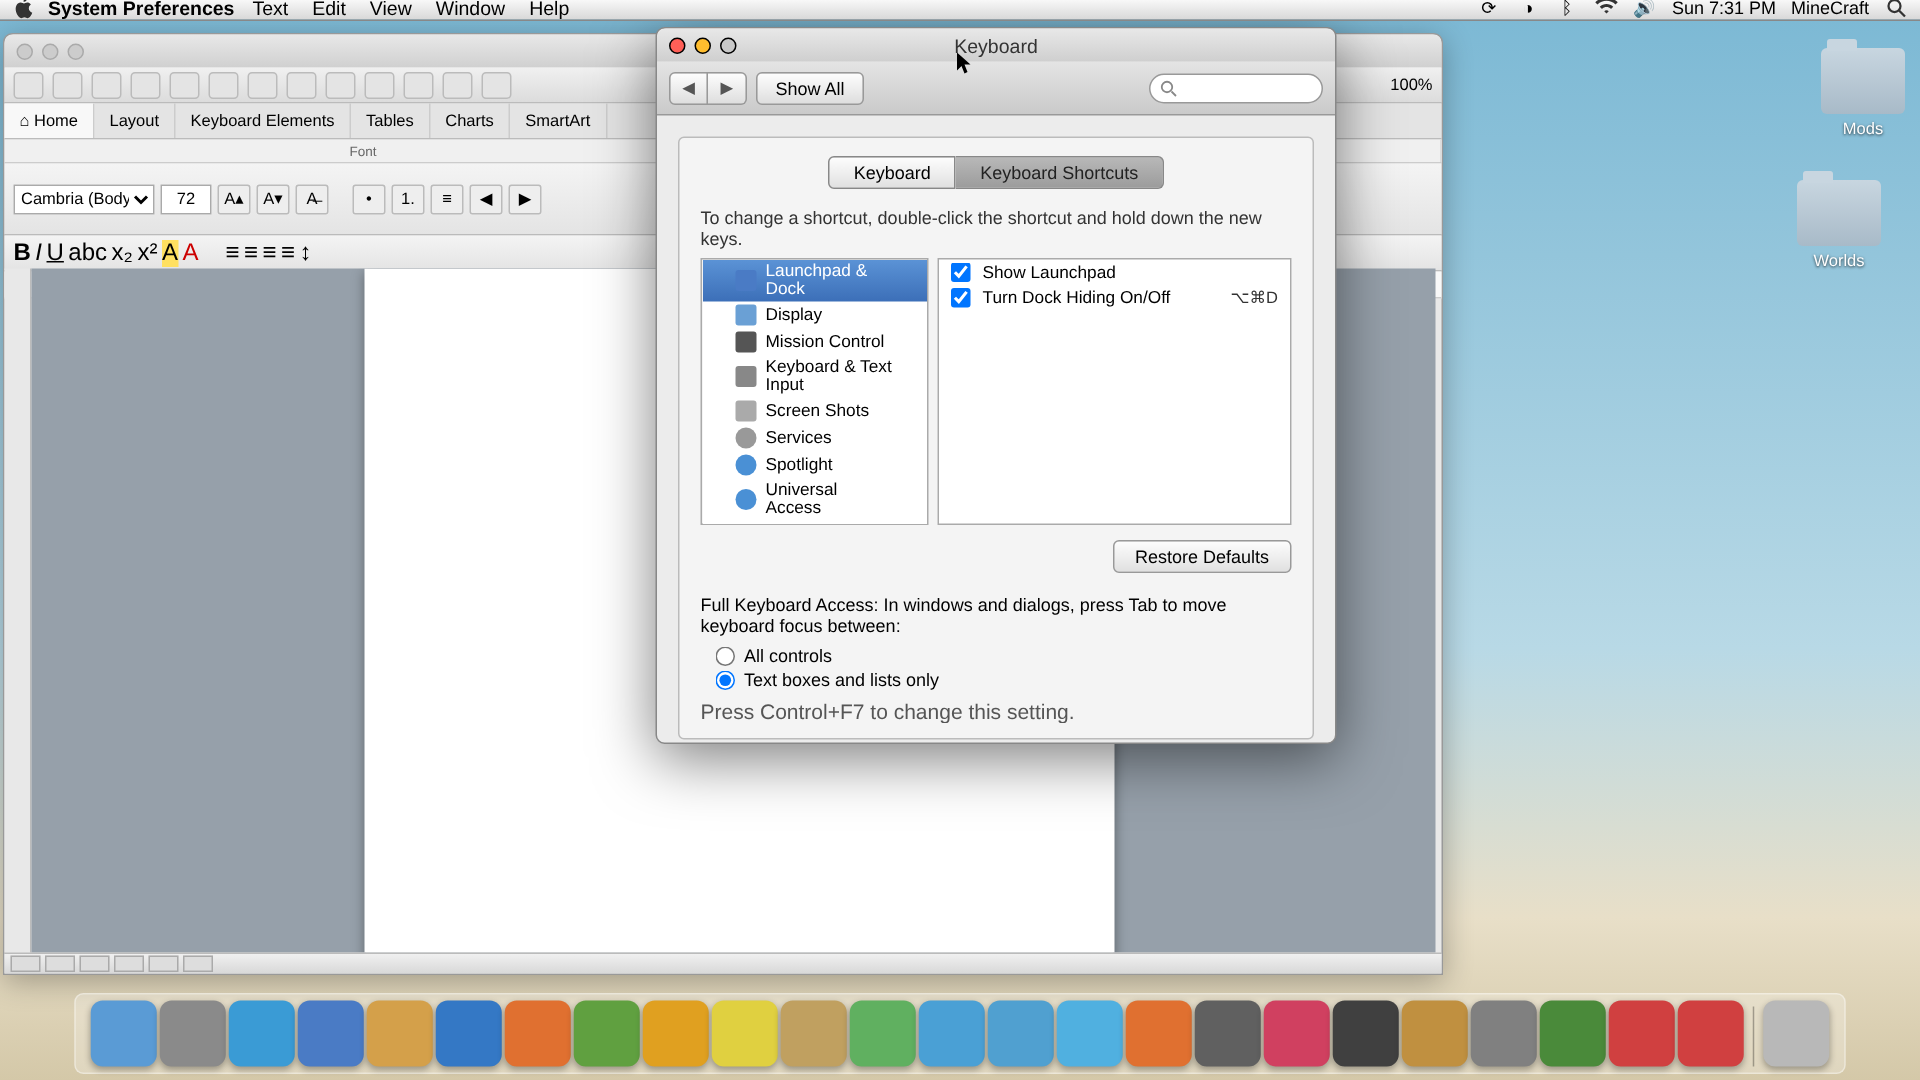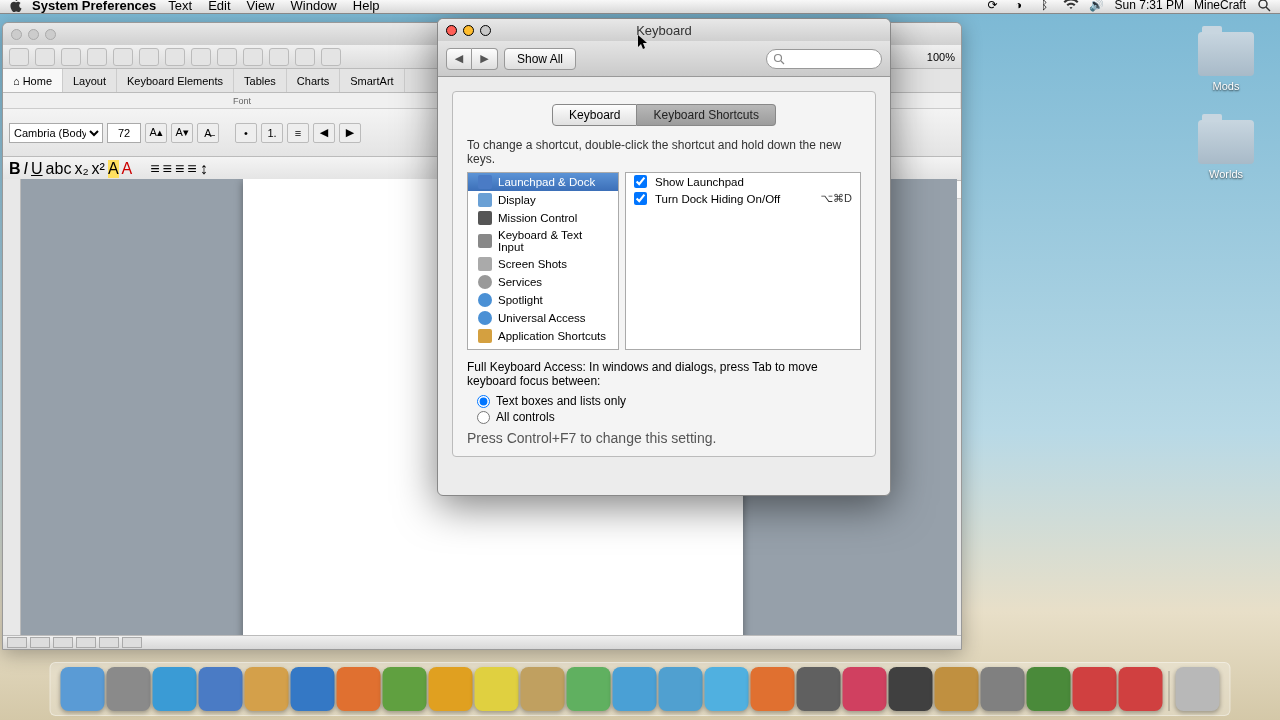--- a/index.html
+++ b/index.html
@@ -59,21 +59,21 @@
 .prefs-body { padding:14px; }
 .prefs-inner { background:#f4f4f4; border:1px solid #bbb; border-radius:4px; padding:12px 14px 10px; }
 .tabsegment { display:flex; justify-content:center; margin-bottom:12px; }
 .tabsegment .seg { padding:3px 16px; font-size:12px; border:1px solid #888; background:linear-gradient(#fdfdfd,#e0e0e0); cursor:default; }
 .tabsegment .seg:first-child { border-radius:4px 0 0 4px; }
 .tabsegment .seg:last-child { border-radius:0 4px 4px 0; border-left:none; }
 .tabsegment .seg.active { background:linear-gradient(#b8b8b8,#9c9c9c); color:#222; }
 .instruction { font-size:12px; color:#333; margin-bottom:6px; }
 .lists { display:flex; gap:6px; margin-bottom:10px; }
 .catlist { width:152px; height:178px; background:#fff; border:1px solid #aaa; overflow:auto; }
-.catlist .item { display:flex; align-items:center; gap:6px; padding:2px 10px; font-size:11.5px; cursor:default; }
+.catlist .item { display:flex; align-items:center; gap:6px; padding:2px 22px; font-size:11.5px; cursor:default; }
 .catlist .item.selected { background:linear-gradient(#5b93d6,#3c6fb8); color:#fff; }
 .catlist .ico { width:14px; height:14px; background:#888; border-radius:2px; flex-shrink:0; }
 .shortcutlist { flex:1; height:178px; background:#fff; border:1px solid #aaa; }
 .shortcutlist .row { display:flex; align-items:center; padding:2px 8px; font-size:11.5px; }
 .shortcutlist .row input[type=checkbox] { margin-right:8px; }
 .shortcutlist .row .lbl { flex:1; }
 .shortcutlist .row .keys { font-size:11px; color:#333; }
 .restore-row { display:flex; justify-content:flex-end; margin-bottom:14px; }
 .osxbtn { padding:3px 14px; font-size:12px; background:linear-gradient(#fdfdfd,#e0e0e0); border:1px solid #999; border-radius:4px; cursor:default; }
 .fka-label { font-size:12px; margin-bottom:6px; }
@@ -117,21 +117,21 @@
     <span>MineCraft</span>
     <span class="icon">
         <svg width="14" height="14" viewBox="0 0 14 14">
           <circle cx="6" cy="6" r="4" fill="none" stroke="#333" stroke-width="1.5"></circle>
           <line x1="9" y1="9" x2="13" y2="13" stroke="#333" stroke-width="1.5"></line>
         </svg>
       </span>
   </div>
 </div>
 
-<div class="desktop-icon" style="top:32px; right:18px;">
+<div class="desktop-icon" style="top:32px; right:2px;">
   <div class="folder"></div>
   <div>Mods</div>
 </div>
 <div class="desktop-icon" style="top:120px; right:18px;">
   <div class="folder"></div>
   <div>Worlds</div>
 </div>
 
 <div class="word-window">
   <div class="word-titlebar">
@@ -291,29 +291,32 @@
             <span class="lbl">Show Launchpad</span>
             <span class="keys"></span>
           </div>
           <div class="row">
             <input type="checkbox" checked="" style="">
             <span class="lbl">Turn Dock Hiding On/Off</span>
             <span class="keys">⌥⌘D</span>
           </div>
         </div>
       </div>
+      <div class="restore-row">
+        <button class="osxbtn">Restore Defaults</button>
+      </div>
       <div class="fka-label">Full Keyboard Access: In windows and dialogs, press Tab to move keyboard focus between:</div>
       <div class="radios">
         <label>
+            <input type="radio" name="fka" style="">
+            <span>All controls</span>
+          </label>
+        <label>
             <input type="radio" name="fka" checked="" style="">
             <span>Text boxes and lists only</span>
-          </label>
-        <label>
-            <input type="radio" name="fka" style="">
-            <span>All controls</span>
           </label>
       </div>
       <div class="hint">Press Control+F7 to change this setting.</div>
     </div>
   </div>
 </div>
 
 <svg class="cursor" viewBox="0 0 12 16">
     <path fill="#000" d="M0 0l0 12 3-3 2 5 2-1-2-5 4 0z"></path>
   </svg>

